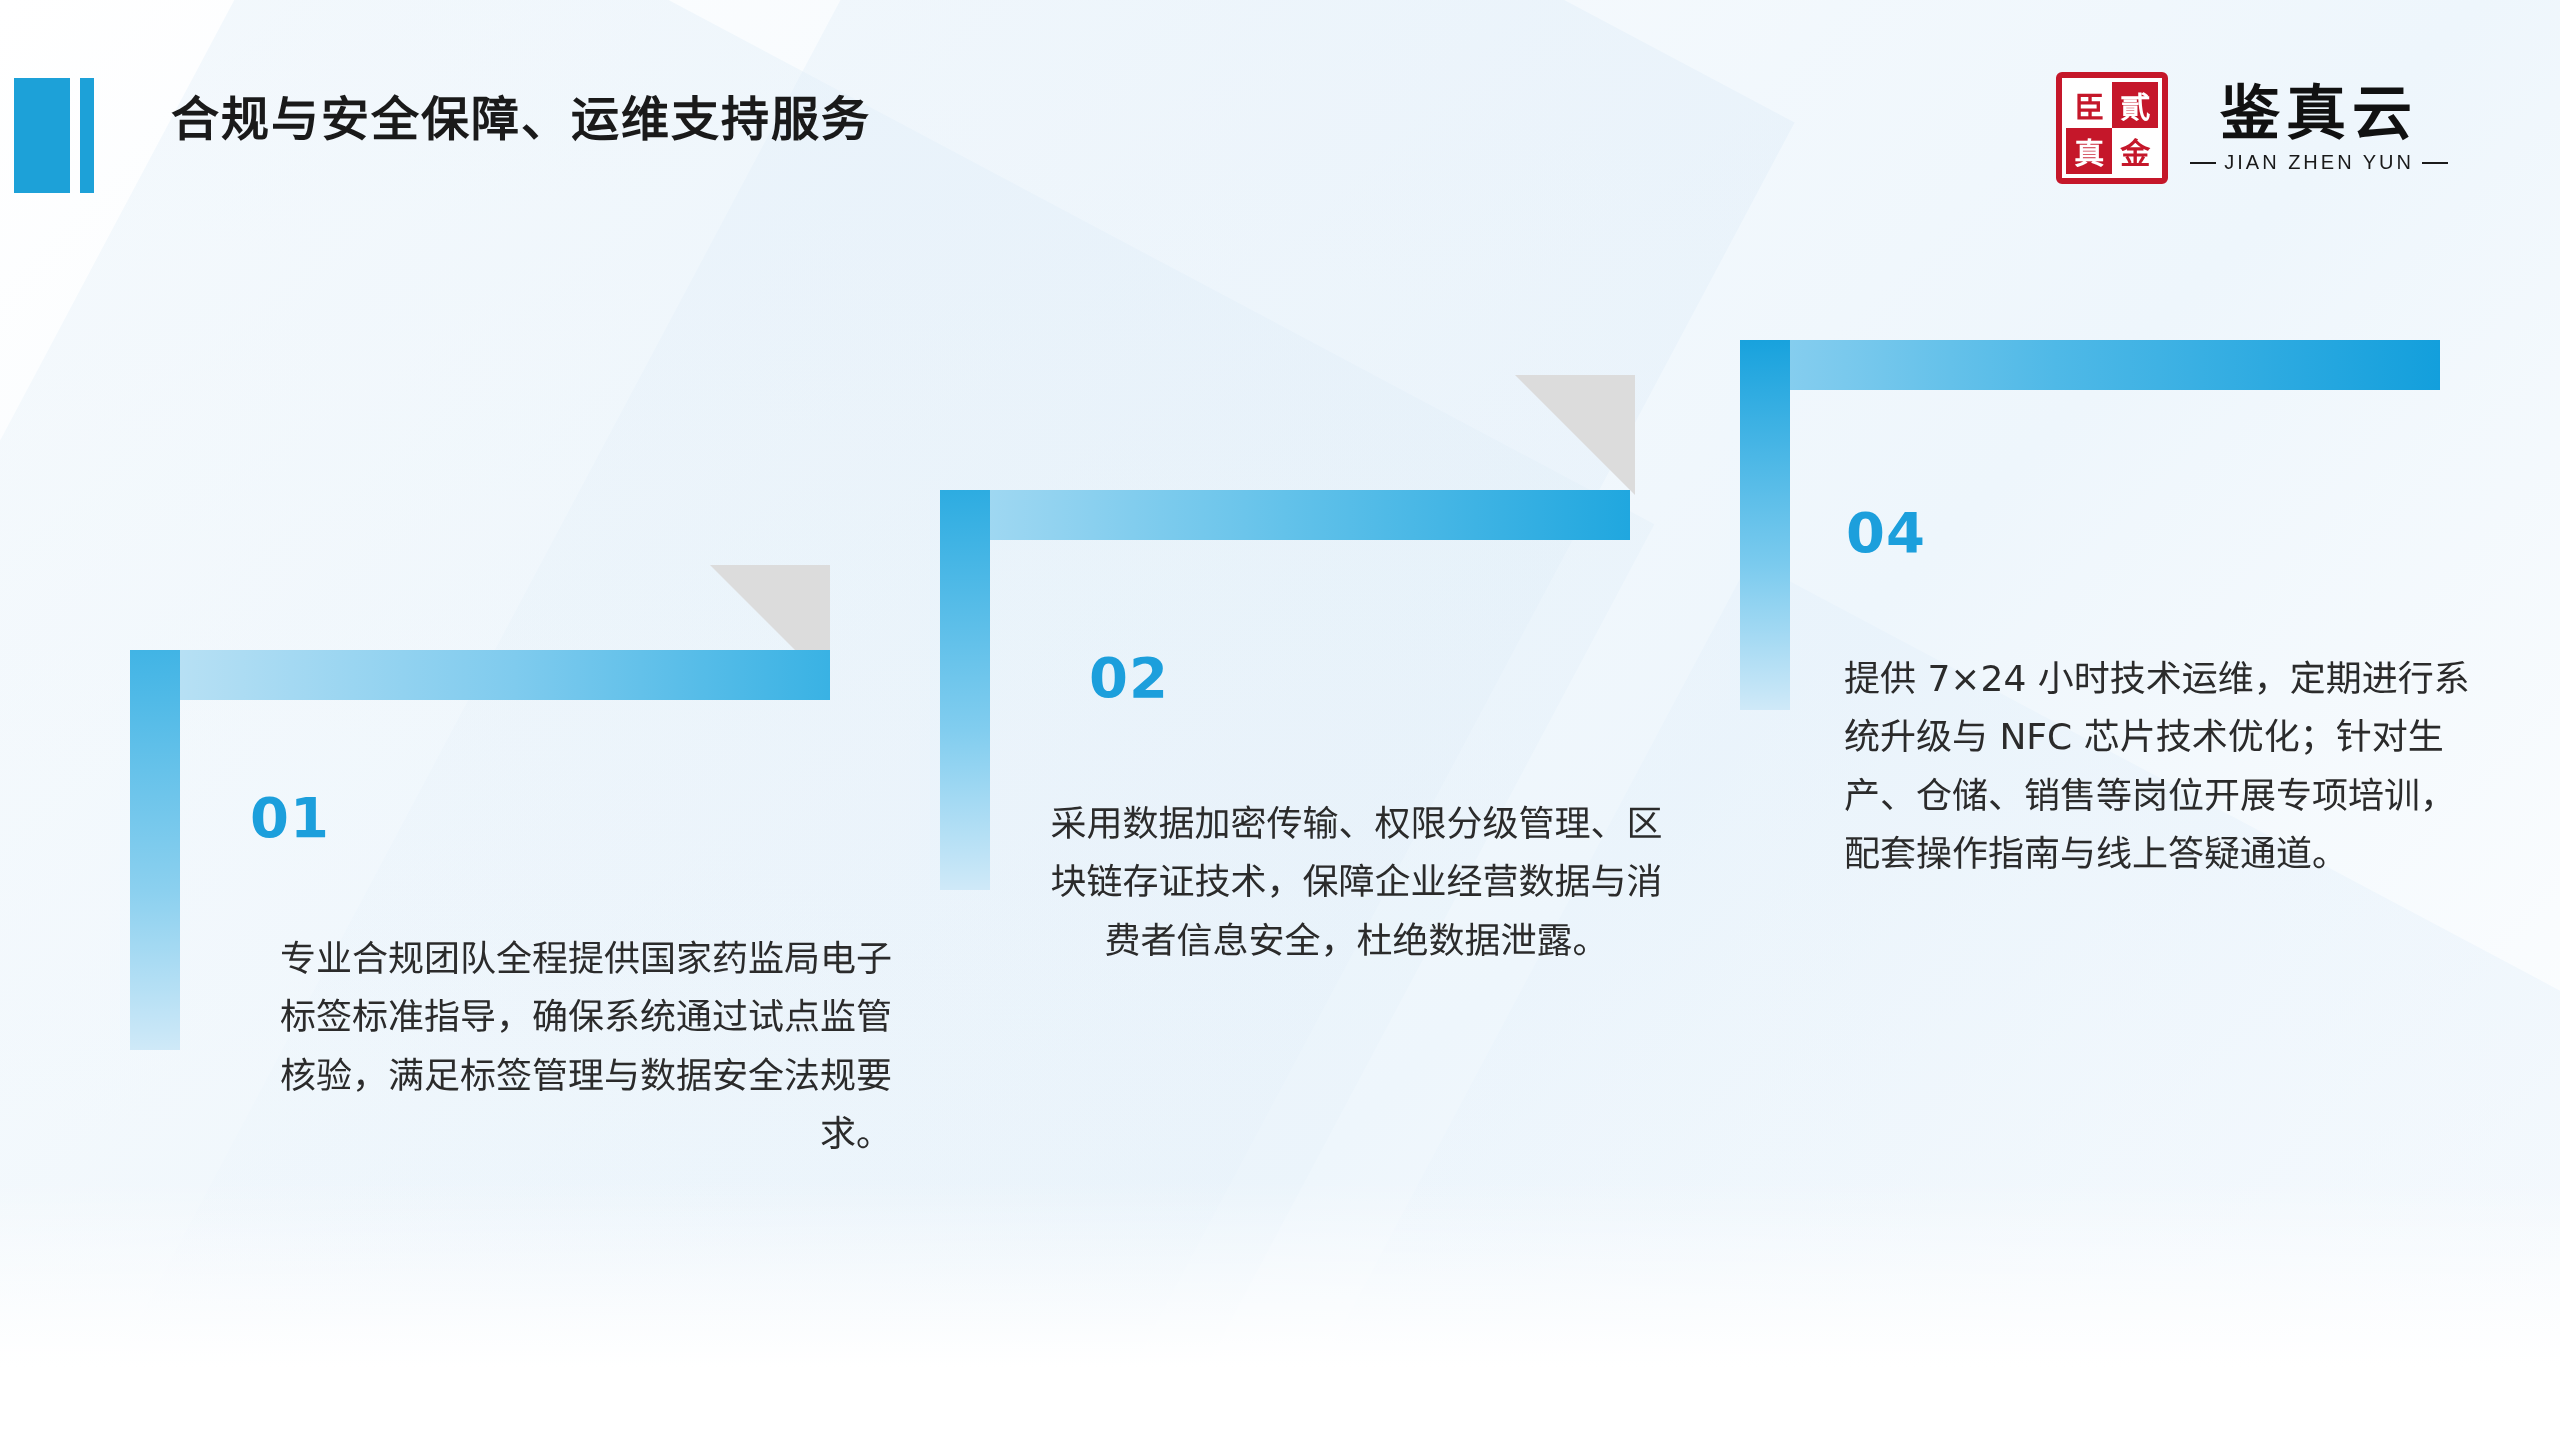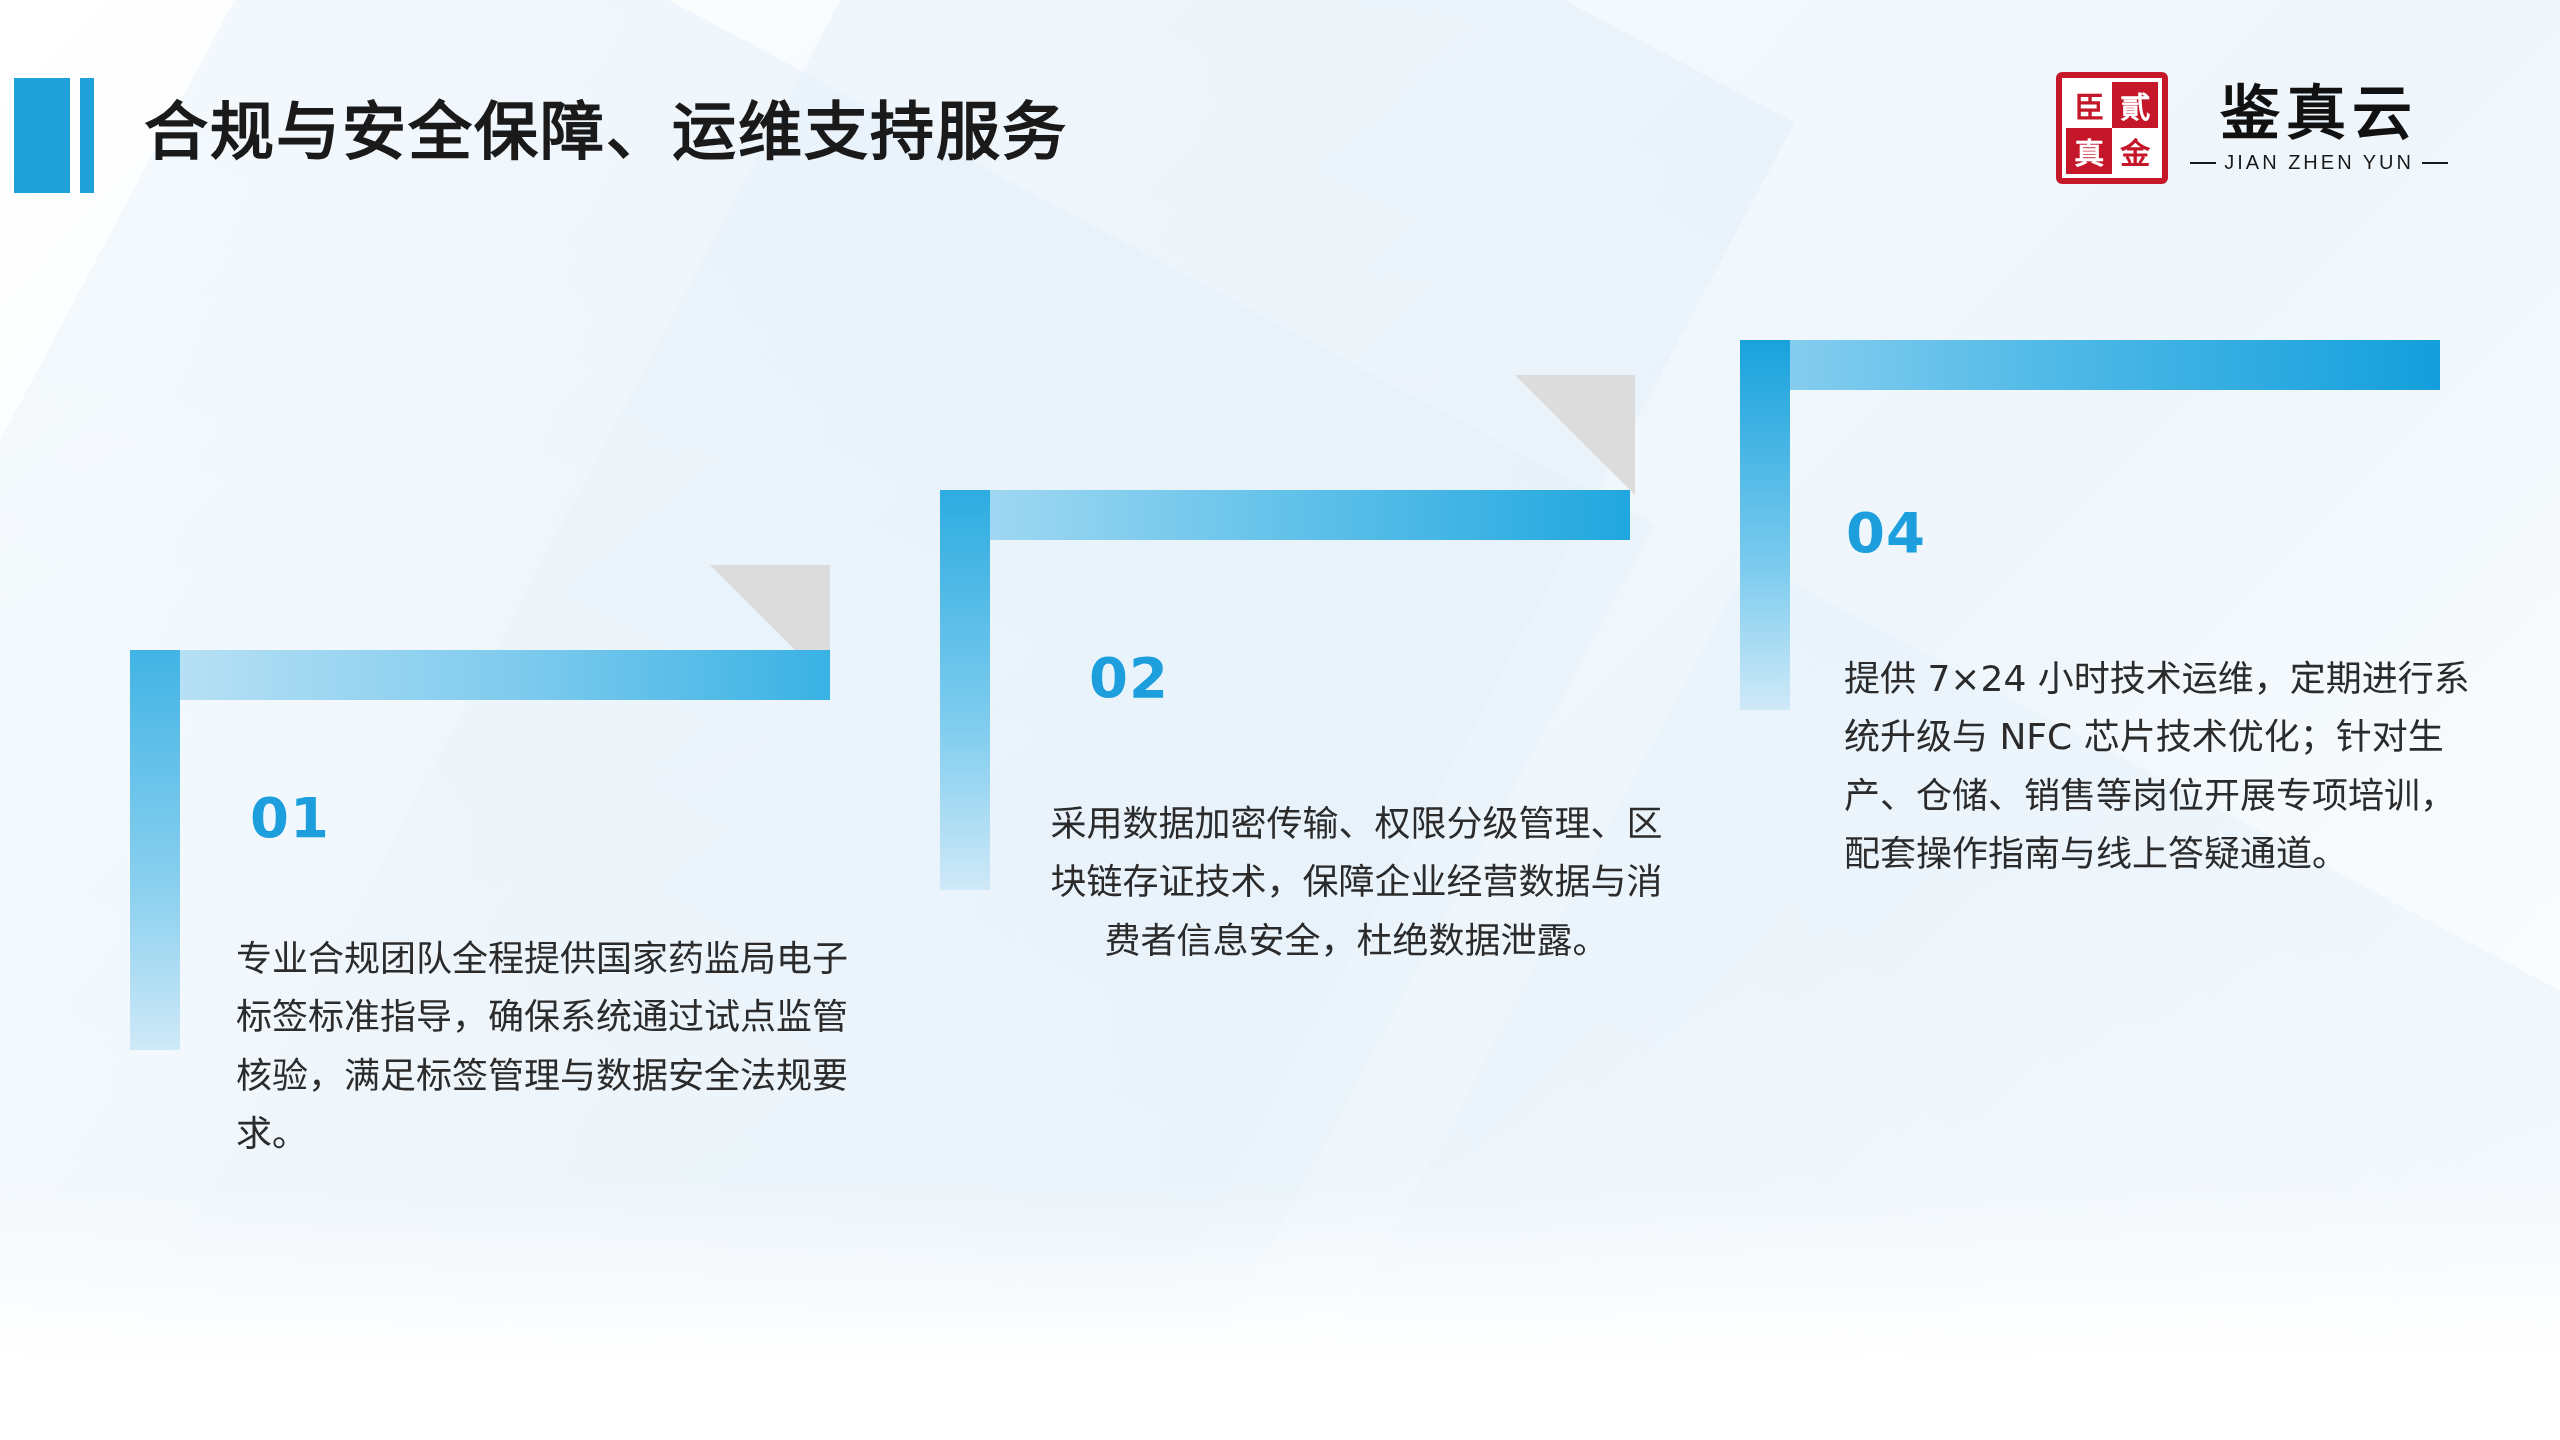--- a/index.html
+++ b/index.html
@@ -78,23 +78,23 @@
     height: 115px;
     background: #1da1d8;
   }
   .title-bar.second {
     left: 80px;
     width: 14px;
     background: #1da1d8;
   }
   .page-title {
     position: absolute;
-    left: 144px;
+    left: 171px;
     top: 80px;
-    font-size: 64px;
+    font-size: 48px;
     font-weight: bold;
     color: #1a1a1a;
     letter-spacing: 2px;
     white-space: nowrap;
     font-family: "DejaVu Sans", "Liberation Sans", sans-serif;
   }
 
   
   .logo {
     position: absolute;
@@ -259,21 +259,21 @@
 <div class="corner-tri" id="tri-1"></div>
 <div class="corner-tri" id="tri-2"></div>
 
 <div class="card" id="card-1">
   <div class="bracket">
     <div class="bar-h"></div>
     <div class="bar-v"></div>
   </div>
 </div>
 <div class="card-num" id="num-1" style="left:250px; top:785px;">01</div>
-<div class="card-body" id="body-1" style="left:236px; top:900px; width:640px;">专业合规团队全程提供国家药监局电子标签标准指导，确保系统通过试点监管核验，满足标签管理与数据安全法规要求。</div>
+<div class="card-body" id="body-1" style="left:252px; top:900px; width:640px;text-align:right;">专业合规团队全程提供国家药监局电子标签标准指导，确保系统通过试点监管核验，满足标签管理与数据安全法规要求。</div>
 
 <div class="card" id="card-2">
   <div class="bracket">
     <div class="bar-h"></div>
     <div class="bar-v"></div>
   </div>
 </div>
 <div class="card-num" id="num-2" style="left:1046px; top:645px;margin-left:43px;">02</div>
 <div class="card-body" id="body-2" style="left:1044px; top:765px; width:625px;text-align:center;">采用数据加密传输、权限分级管理、区块链存证技术，保障企业经营数据与消费者信息安全，杜绝数据泄露。</div>
 

